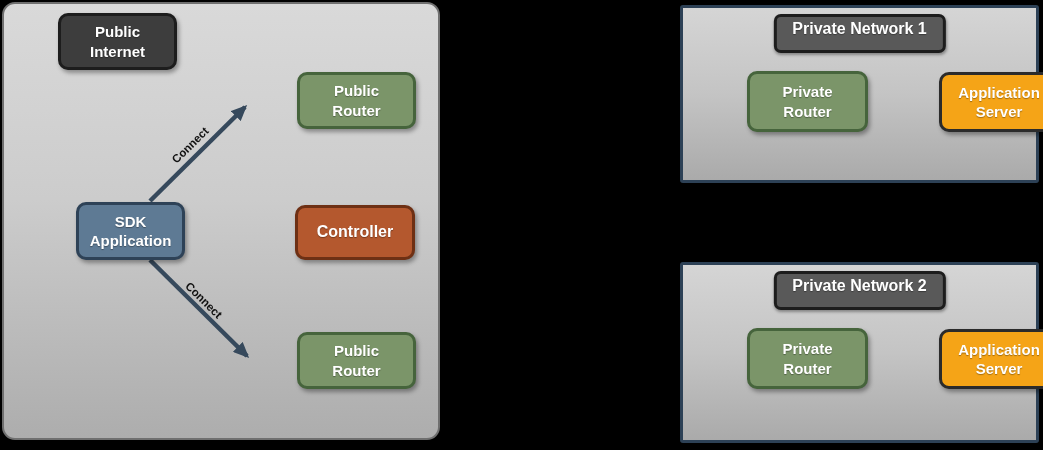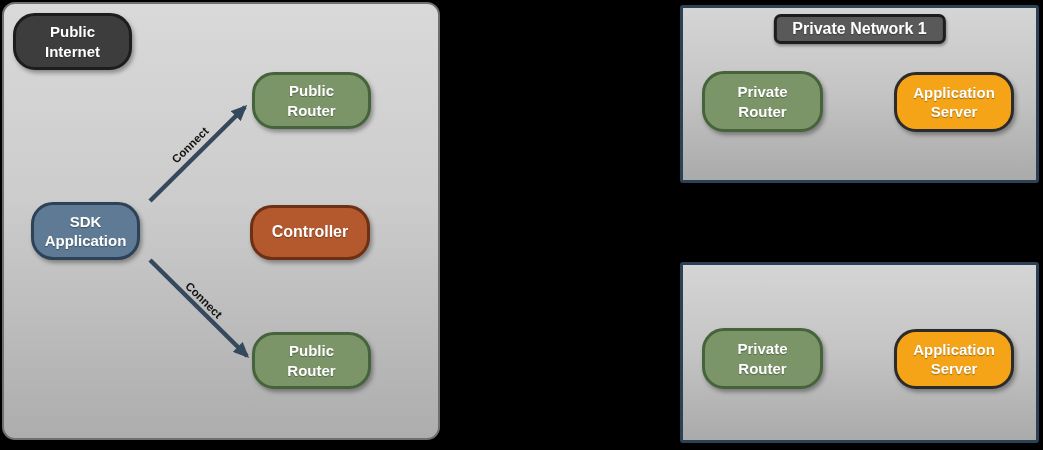--- a/index.html
+++ b/index.html
@@ -43,24 +43,25 @@
     position: absolute;
     display: flex;
     align-items: center;
     justify-content: center;
     text-align: center;
     font-weight: bold;
     font-size: 15px;
     line-height: 1.3;
     color: #ffffff;
     white-space: pre-line;
-    border-radius: 22px;
+    border-radius: 10px;
     box-sizing: border-box;
     box-shadow: 2px 3px 4px rgba(0,0,0,0.35);
     text-shadow: 0 1px 1px rgba(0,0,0,0.35);
+    margin-left: 45px;
   }
   .dark   { background: #3d3d3d; border: 3px solid #1d1d1d; }
   .green  { background: #7b9569; border: 3px solid #46643c; }
   .rust   { background: #b4582e; border: 3px solid #6e3014; font-size: 16px; text-align: right; }
   .slate  { background: #5e7a94; border: 3px solid #2e4257; }
   .orange { background: #f5a417; border: 3px solid #2b2b2b; }
 
   
   .pos-internet      { left: 9px;   top: 9px;   width: 119px; height: 57px; }
   .pos-router-top    { left: 248px; top: 68px;  width: 119px; height: 57px; }
@@ -71,21 +72,21 @@
   
   .pn-router { left: 19px;  top: 63px; width: 121px; height: 61px; }
   .pn-server { left: 211px; top: 64px; width: 120px; height: 60px; }
 
   
   .net-title {
     position: absolute;
     left: 50%;
     transform: translateX(-50%);
     top: 6px;
-    height: 30px;
+    height: 39px;
     line-height: 24px;
     padding: 0 16px;
     background: #595959;
     border: 3px solid #1d1d1d;
     border-radius: 7px;
     color: #ffffff;
     font-weight: bold;
     font-size: 16px;
     white-space: nowrap;
     box-sizing: border-box;
@@ -147,17 +148,18 @@
 
 <section class="net-group net1">
   <div class="net-title">Private Network 1</div>
   <div class="node green pn-router">Private
 Router</div>
   <div class="node orange pn-server">Application
 Server</div>
 </section>
 
 <section class="net-group net2">
+  <div class="net-title">Private Network 2</div>
   <div class="node green pn-router">Private
 Router</div>
   <div class="node orange pn-server">Application
 Server</div>
 </section>
 
 </body></html>

